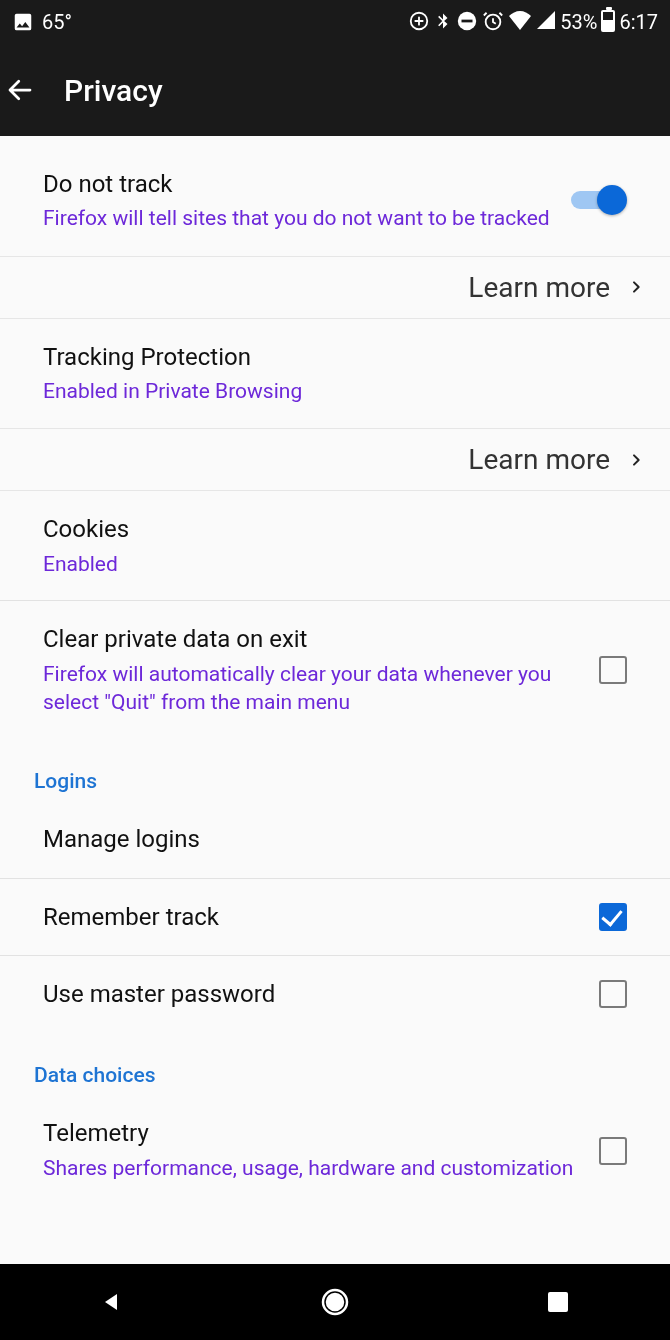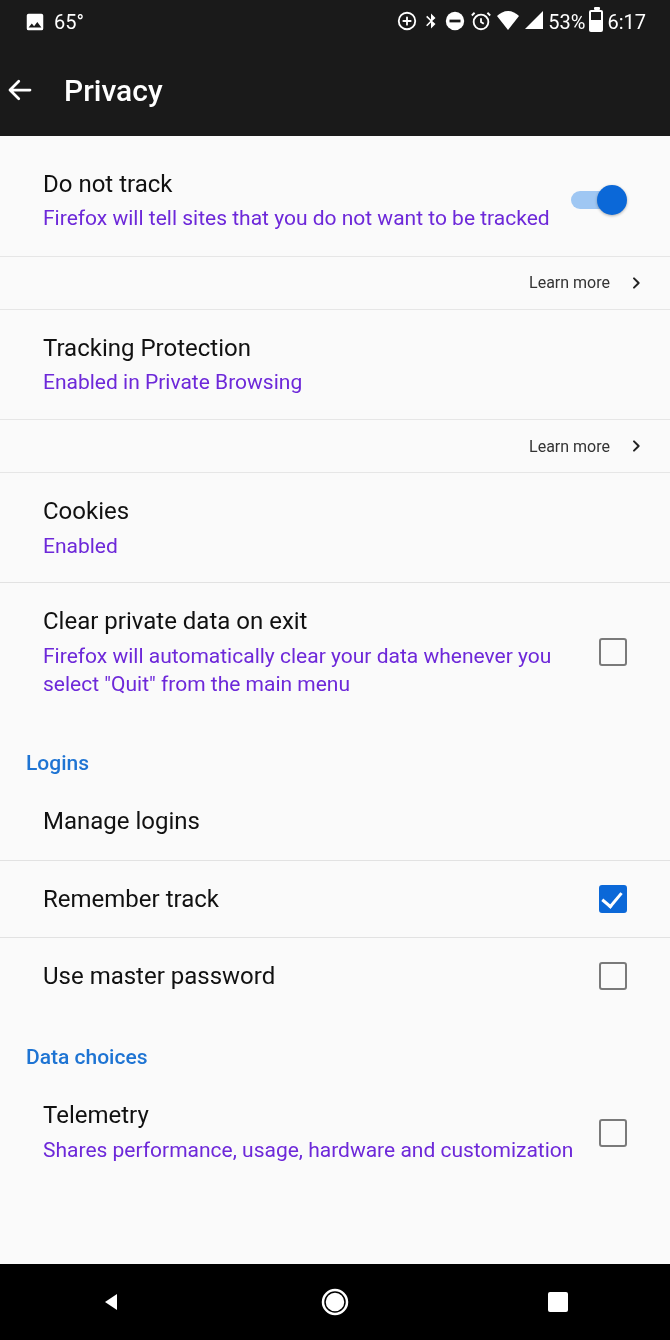--- a/index.html
+++ b/index.html
@@ -1,40 +1,40 @@
 <!DOCTYPE html>
 <html><head>
 <meta charset="utf-8">
 <style>
   * { box-sizing: border-box; margin: 0; padding: 0; }
   html, body { width: 670px; height: 1340px; font-family: Roboto, "Helvetica Neue", Arial, sans-serif; background: #fafafa; overflow: hidden; }
 
   
-  .status-bar { background: #1a1a1a; color: #fff; height: 44px; display: flex; align-items: center; padding: 0 24px; font-size: 20px; }
+  .status-bar { background: #1a1a1a; color: #fff; height: 44px; display: flex; align-items: center; padding: 0 12px; font-size: 20px; }
   .status-left { display: flex; align-items: center; gap: 8px; }
   .status-right { margin-left: auto; display: flex; align-items: flex-start; gap: 4px; }
   .status-right .ico, .status-left .ico { display: inline-flex; align-items: center; justify-content: center; }
   .batt { width: 14px; height: 22px; border: 2px solid #fff; border-radius: 2px; position: relative; display: inline-block; }
   .batt::before { content:""; position:absolute; top:-5px; left:3px; width:6px; height:3px; background:#fff; border-radius:1px;}
   .batt::after { content:""; position:absolute; bottom:0; left:0; width:100%; height:53%; background:#fff;}
 
   
   .app-bar { background: #1a1a1a; color: #fff; height: 92px; display: flex; align-items: center; padding: 0 4px; gap: 28px; }
   .app-bar .back { width: 32px; height: 32px; display:flex; align-items:center; justify-content:center; }
   .app-bar h1 { font-size: 30px; font-weight: 500; }
 
   
   .content { background: #fafafa; height: calc(1340px - 44px - 92px - 76px); overflow: hidden; }
   .item { padding: 22px 43px; background: #fafafa; display: flex; align-items: center; border-bottom: 1px solid rgba(0,0,0,0); }
   .item.divider-bottom { border-bottom: 1px solid #e2e2e2; }
   .item .text { flex: 1; min-width: 0; }
   .item .title { font-size: 24px; color: #111; line-height: 1.35; }
   .item .sub { font-size: 21px; color: #6d28d9; margin-top: 4px; line-height: 1.35; }
-  .learn-row { display:flex; align-items:center; justify-content:flex-end; padding: 14px 26px 14px 26px; border-top: 1px solid #e6e6e6; border-bottom: 1px solid #e6e6e6; gap: 18px; color:#333; font-size:16px;}
-  .section-header { padding: 30px 26px 8px; color: #1e74d3; font-size: 21px; font-weight: 500; }
+  .learn-row { display:flex; align-items:center; justify-content:flex-end; padding: 14px 26px 14px 26px; border-top: 1px solid #e6e6e6; border-bottom: 1px solid #e6e6e6; gap: 18px; color:#333; font-size:28px;}
+  .section-header { padding: 30px 34px 8px; color: #1e74d3; font-size: 21px; font-weight: 500; }
   .spacer-top { height: 10px; }
 
   
   .switch { width: 56px; height: 30px; position: relative; }
   .switch .track { position:absolute; top:6px; left:0; width:50px; height:18px; background:#9fc7f3; border-radius:10px;}
   .switch .thumb { position:absolute; top:0; right:0; width:30px; height:30px; background:#0b68d8; border-radius:50%; box-shadow:0 1px 3px rgba(0,0,0,.3);}
   .checkbox { width: 28px; height: 28px; border: 2.5px solid #7a7a7a; border-radius: 3px; position: relative; flex-shrink:0;}
   .checkbox.checked { background: #0b68d8; border-color: #0b68d8; }
   .checkbox.checked::after { content:""; position:absolute; left:5px; top:1px; width:9px; height:16px; border-right:3.5px solid #fff; border-bottom:3.5px solid #fff; transform: rotate(40deg);}
   .chev { display:inline-flex; }

